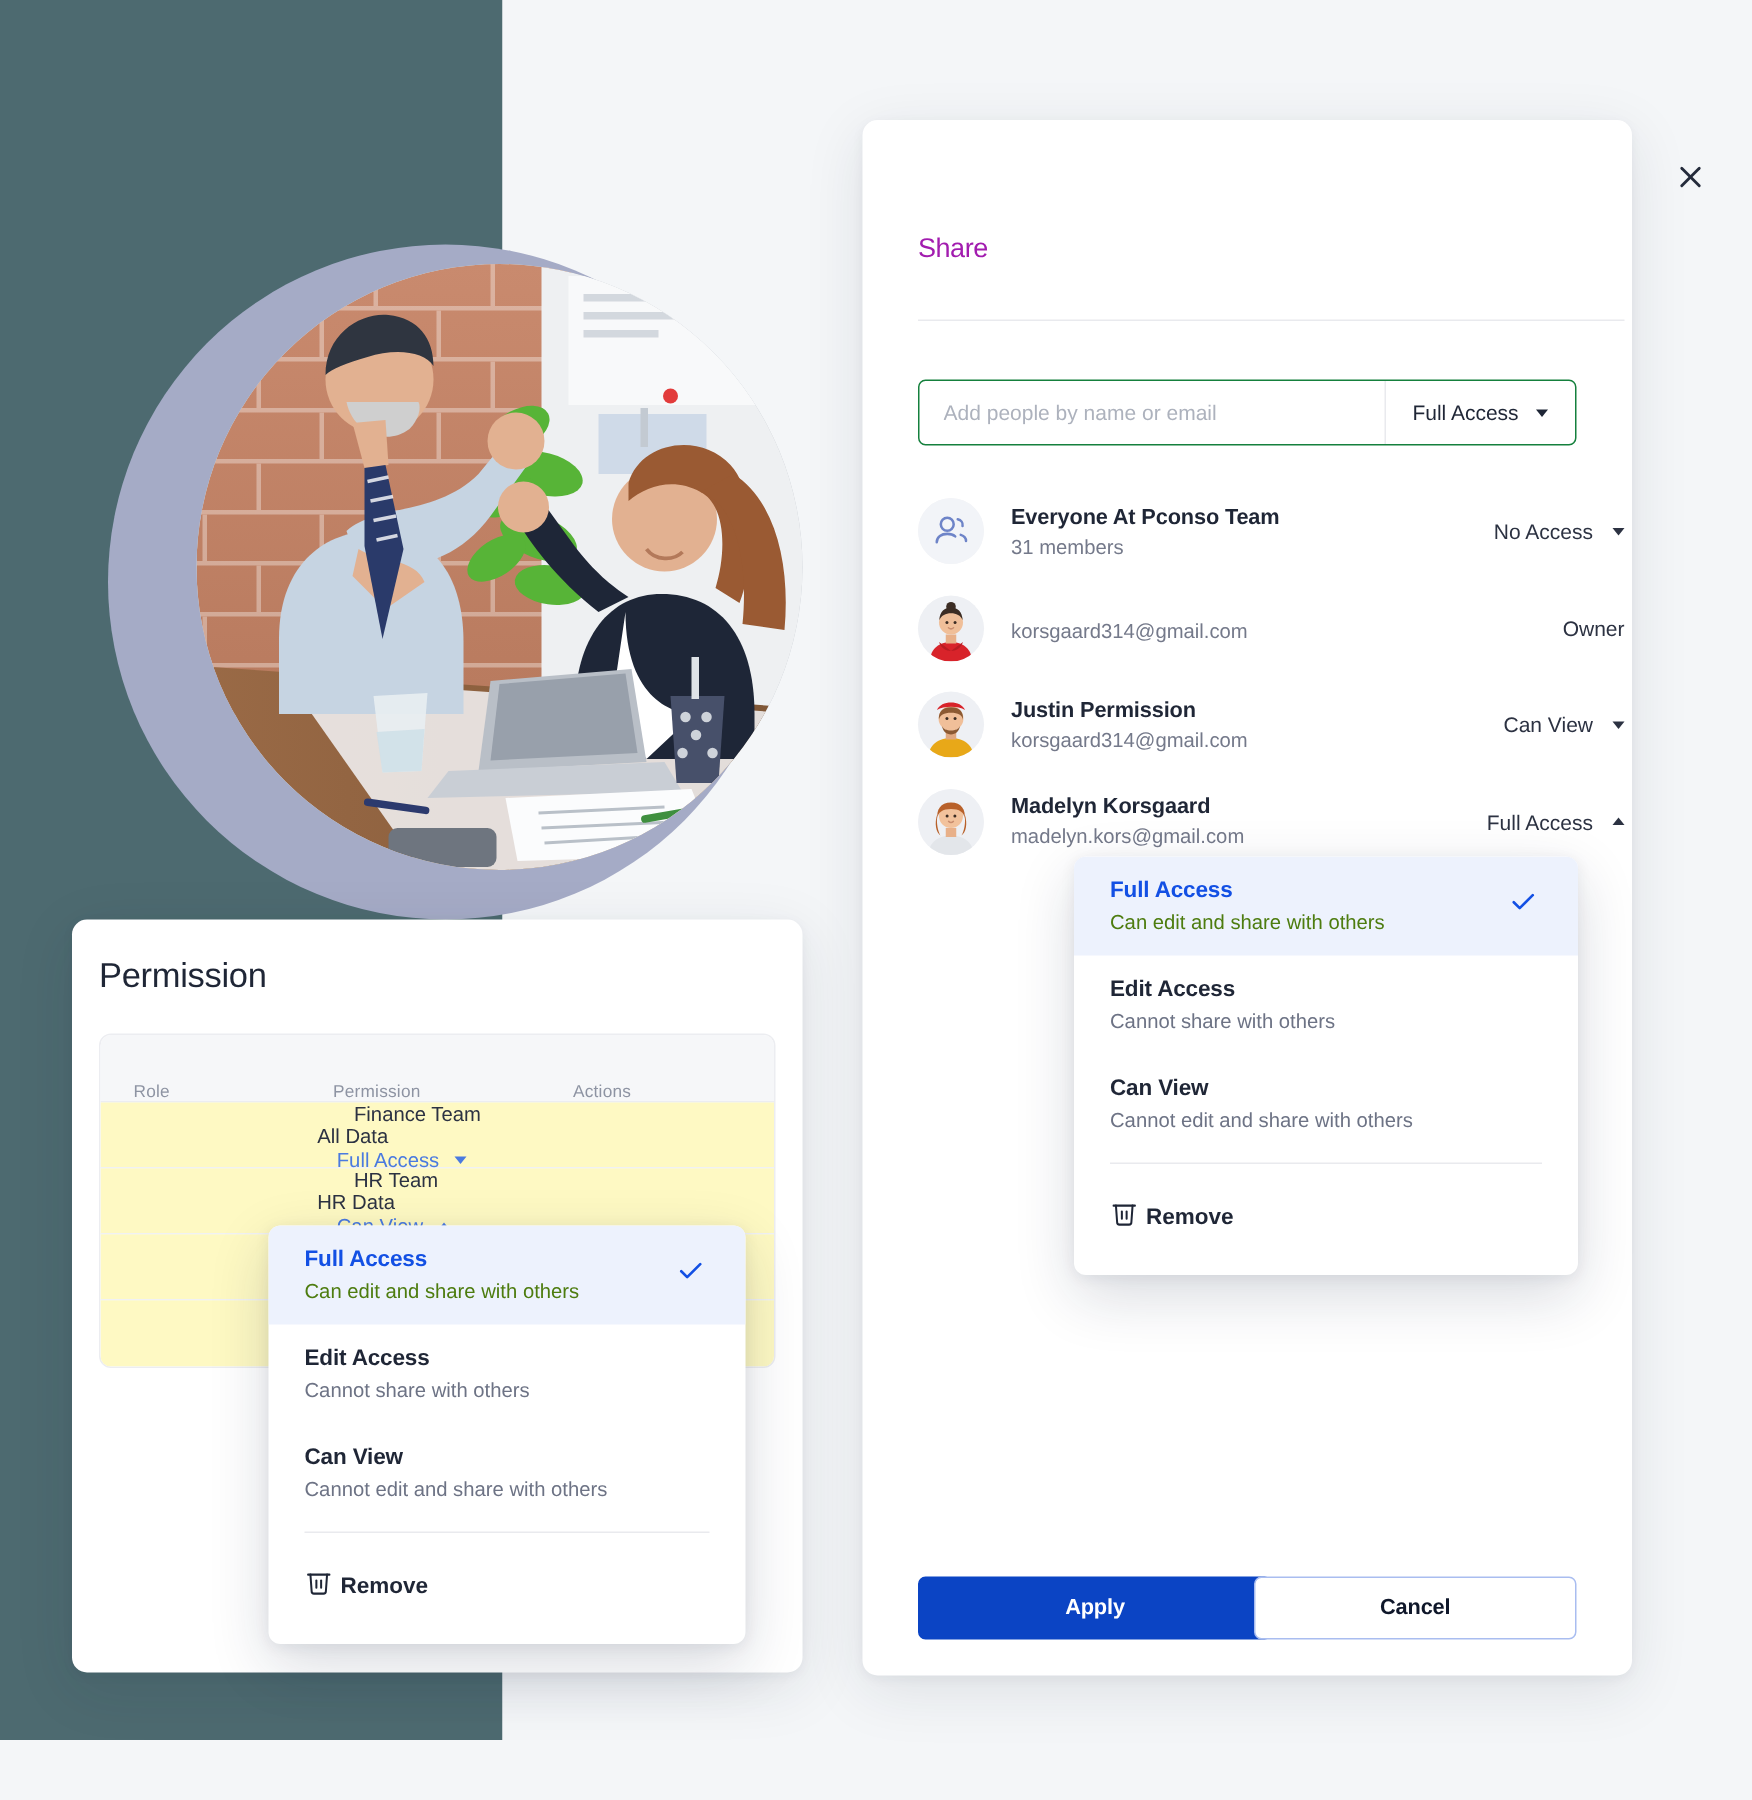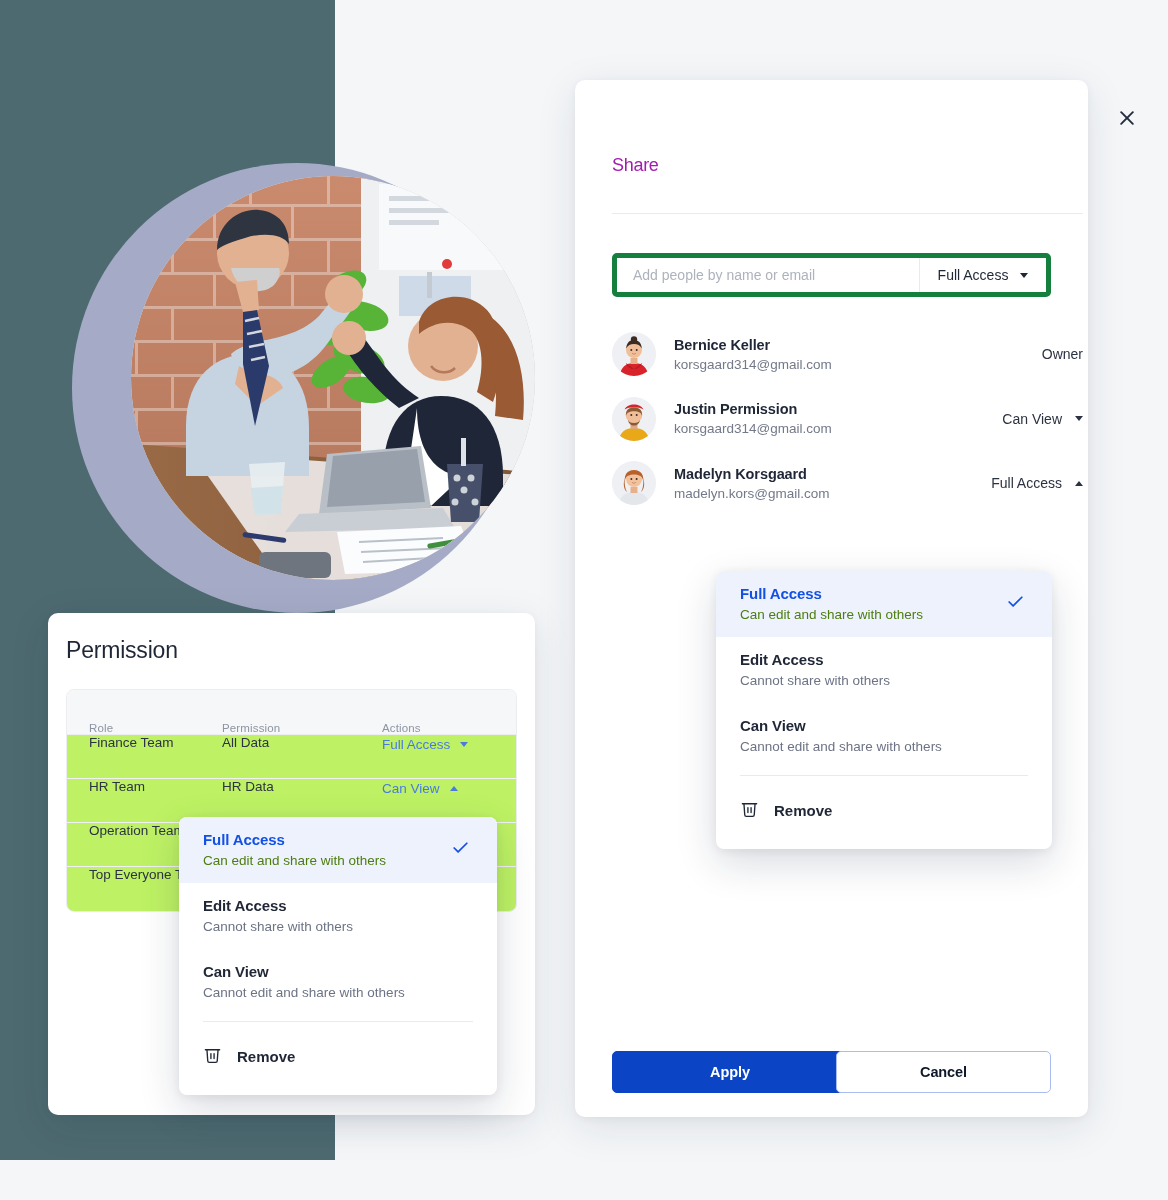--- a/index.html
+++ b/index.html
@@ -73,24 +73,25 @@
   .perm-thead {
     display: flex; align-items: flex-end;
     height: 45px;
     background: #f6f7f9;
     border-bottom: 1px solid #ecedf1;
   }
   .perm-thead .th {
     font-size: 11.5px; color: #8e94a3; font-weight: 400; letter-spacing: .15px;
   }
   .perm-row {
-    display: flex; 
+    display: flex; align-items: center;
     height: 44px;
     border-bottom: 1px solid #f0f1f4;
-    background: #bef264;
+    background: #fef9c3;
+    flex-direction: column;
   }
   .perm-row:last-child { border-bottom: none; }
   .col-role   { width: 155px; padding-left: 22px; }
   .col-perm   { width: 160px; }
   .col-action { width: 134px; }
   .perm-row .cell { font-size: 13.5px; color: #2c3242; }
   .perm-action-link {
     font-size: 13.5px; color: #4a7ae0;
     display: inline-flex; align-items: center; gap: 10px;
     cursor: pointer; white-space: nowrap;
@@ -122,21 +123,21 @@
   }
   .access-item.selected .ai-sub { color: #4d7c0f; }
   .ai-check {
     position: absolute; right: 27px; top: 50%; transform: translateY(-50%);
     color: #1350e4;
   }
   .menu-divider {
     height: 1px; background: #e9eaee; margin: 6px 24px 0 24px;
   }
   .access-remove {
-    display: flex; align-items: center; gap: 15px;
+    display: flex; align-items: center; gap: 5px;
     padding: 22px 24px 26px 24px; cursor: pointer;
   }
   .access-remove .rm-label { font-size: 15px; font-weight: 700; color: #1f2636; }
 
   .menu-left  { left: 179px; top: 817px; width: 318px; }
   .menu-right { left: 716px; top: 571px; width: 336px; }
 
   
   .share-modal {
     left: 575px; top: 80px;
@@ -153,21 +154,21 @@
     font-size: 18px; color: #a21caf; letter-spacing: -.3px; font-weight: 400; text-align: right;
   }
   .share-divider {
     position: absolute; left: 612px; top: 213px;
     width: 471px; height: 1px; background: #e9eaee;
   }
 
   .add-row {
     position: absolute; left: 612px; top: 253px;
     width: 439px; height: 44px;
-    border: 5px solid #15803d; border-radius: 5px;
+    border: 1px solid #15803d; border-radius: 5px;
     display: flex; align-items: stretch; background: #fff;
   }
   .add-input {
     flex: 1; border: none; outline: none; background: transparent;
     padding: 0 16px; font-size: 14px; color: #2c3242;
     font-family: "Liberation Sans", sans-serif;
   }
   .add-input::placeholder { color: #adb2bd; }
   .add-access {
     width: 127px; border-left: 1px solid #e9eaee;
@@ -456,40 +457,60 @@
 <div class="add-row">
   <input class="add-input" type="text" placeholder="Add people by name or email" style="">
   <div class="add-access">
     <span>Full Access</span>
     <i class="caret down"></i>
   </div>
 </div>
 
 <div class="people-list">
 
+  <div class="person-row">
+    <div class="avatar">
+      <svg viewBox="0 0 44 44" xmlns="http://www.w3.org/2000/svg">
+        <circle cx="22" cy="22" r="22" fill="#f2f4f8"></circle>
+        <g stroke="#6e84c8" stroke-width="1.7" fill="none" stroke-linecap="round">
+          <circle cx="19.5" cy="17.5" r="4.3"></circle>
+          <path d="M12.5 29.5c0-3.6 3.2-5.6 7-5.6 2.1 0 4 .6 5.3 1.7"></path>
+          <path d="M26.5 14.2c2.2.5 3.6 2.3 3.2 4.4"></path>
+          <path d="M28.5 24.6c2.2.7 3.5 2.2 3.5 4"></path>
+        </g>
+      </svg>
+    </div>
+    <div class="person-info">
+      <div class="person-name">Everyone At Pconso Team</div>
+      <div class="person-sub">31 members</div>
+    </div>
+    <span class="person-access">
+      <span>No Access</span>
+      <i class="caret down"></i>
+    </span>
+  </div>
 
   <div class="person-row">
     <div class="avatar">
       <svg viewBox="0 0 44 44" xmlns="http://www.w3.org/2000/svg">
         <circle cx="22" cy="22" r="22" fill="#eef0f4"></circle>
         <g>
           <path d="M8 44c0-8.5 6.3-13 14-13s14 4.5 14 13z" fill="#d8232a"></path>
           <path d="M14 31l8 6 8-6c-1.3 4-4.6 6-8 6s-6.7-2-8-6z" fill="#b81c22"></path>
           <path d="M18.5 26h7v6h-7z" fill="#e8b089"></path>
           <circle cx="22" cy="18" r="8" fill="#f0bf99"></circle>
           <path d="M14.2 16.5c.3-6 3.6-8.5 7.8-8.5s7.5 2.6 7.8 8.5c-1.5-3.2-4.2-4.6-7.8-4.6s-6.3 1.4-7.8 4.6z" fill="#3c2d24"></path>
           <circle cx="22" cy="7.5" r="3.2" fill="#3c2d24"></circle>
           <circle cx="19.3" cy="18" r="1" fill="#3c2d24"></circle>
             <circle cx="24.7" cy="18" r="1" fill="#3c2d24"></circle>
           <path d="M20.3 21.5c1 .9 2.4.9 3.4 0" stroke="#c98d6e" stroke-width="1" fill="none" stroke-linecap="round"></path>
         </g>
       </svg>
     </div>
     <div class="person-info">
-      <div class="person-name">Bernice Keller</div>
       <div class="person-sub">korsgaard314@gmail.com</div>
     </div>
     <span class="person-access static">
       <span>Owner</span>
     </span>
   </div>
 
   <div class="person-row">
     <div class="avatar">
       <svg viewBox="0 0 44 44" xmlns="http://www.w3.org/2000/svg">

